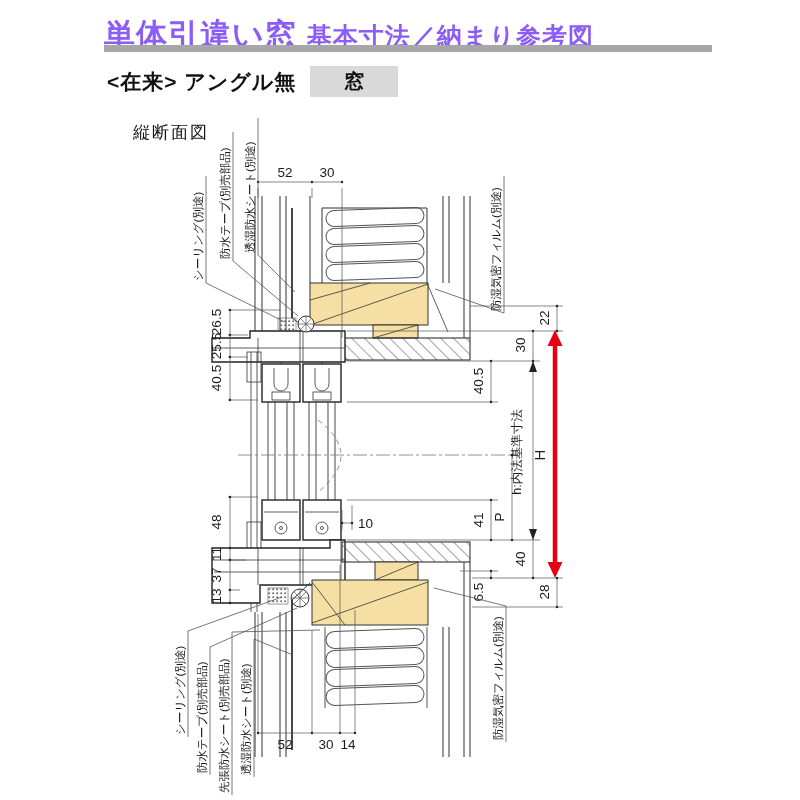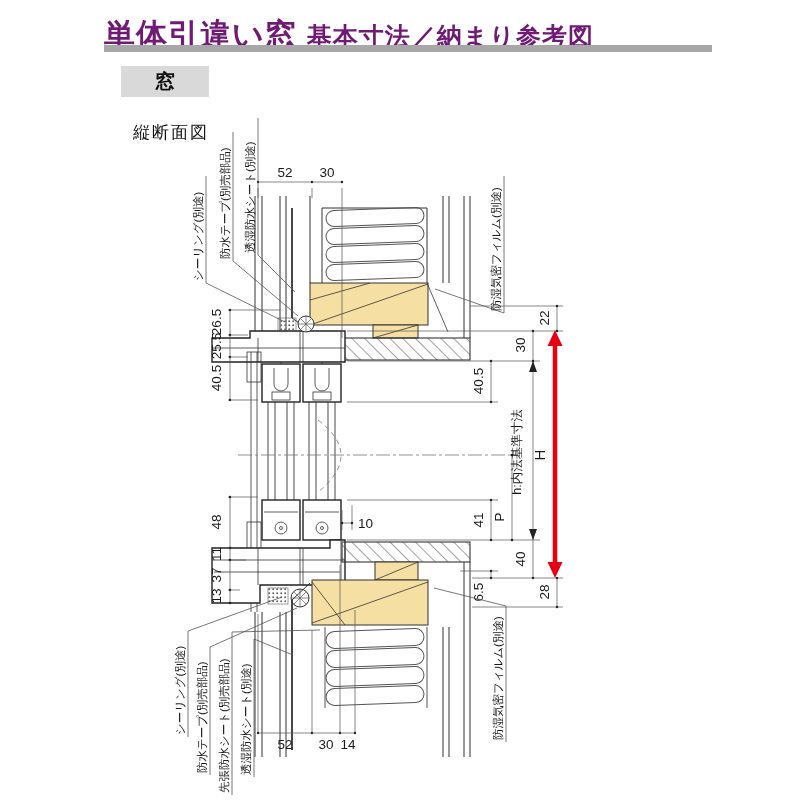--- a/index.html
+++ b/index.html
@@ -1,18 +1,18 @@
 <!DOCTYPE html>
 <html><head>
 <meta charset="utf-8">
 <style>
   html,body{margin:0;padding:0;background:#ffffff;}
   body{font-family:"Liberation Sans","DejaVu Sans",sans-serif;color:#111;}
   .page{position:relative;width:800px;height:800px;background:#fff;overflow:hidden;}
-  .title{position:absolute;left:104px;top:14px;white-space:nowrap;font-weight:bold;color:#701a75;}
+  .title{position:absolute;left:104px;top:14px;white-space:nowrap;font-weight:bold;color:#8b5cf6;}
   .title .main{font-size:31px;letter-spacing:1px;}
   .title .sub{font-size:25px;margin-left:10px;letter-spacing:1px;}
   .divider{position:absolute;left:104px;top:45px;width:608px;height:7px;background:#a7a7a7;}
   .variant{position:absolute;left:107px;top:66px;display:flex;align-items:center;font-weight:bold;}
   .variant .lbl{font-size:21px;letter-spacing:1px;}
   .variant .tag{margin-left:14px;width:88px;height:31px;background:#d9d9d9;display:flex;align-items:center;justify-content:center;font-size:20px;}
   .view-label{position:absolute;left:133px;top:121px;font-size:17px;font-weight:500;letter-spacing:2px;text-align:center;}
   svg{position:absolute;left:0;top:0;}
   svg text{font-family:"Liberation Sans","DejaVu Sans",sans-serif;fill:#1a1a1a;}
   .dim{font-size:13.5px;}
@@ -26,20 +26,21 @@
 </head>
 <body>
 
 <div class="page">
 
   <div class="title">
     <span class="main">単体引違い窓</span><span class="sub">基本寸法／納まり参考図</span>
   </div>
   <div class="divider"></div>
   <div class="variant">
+    <span class="lbl">&lt;在来&gt; アングル無</span>
     <span class="tag">窓</span>
   </div>
   <div class="view-label">縦断面図</div>
 
   <svg width="800" height="800" viewBox="0 0 800 800">
     <defs>
       <pattern id="hatch" width="9" height="9" patternUnits="userSpaceOnUse" patternTransform="rotate(-45)">
         <line x1="0" y1="0" x2="0" y2="9" stroke="#444" stroke-width="1"></line>
       </pattern>
       <pattern id="dots" width="4" height="4" patternUnits="userSpaceOnUse">

